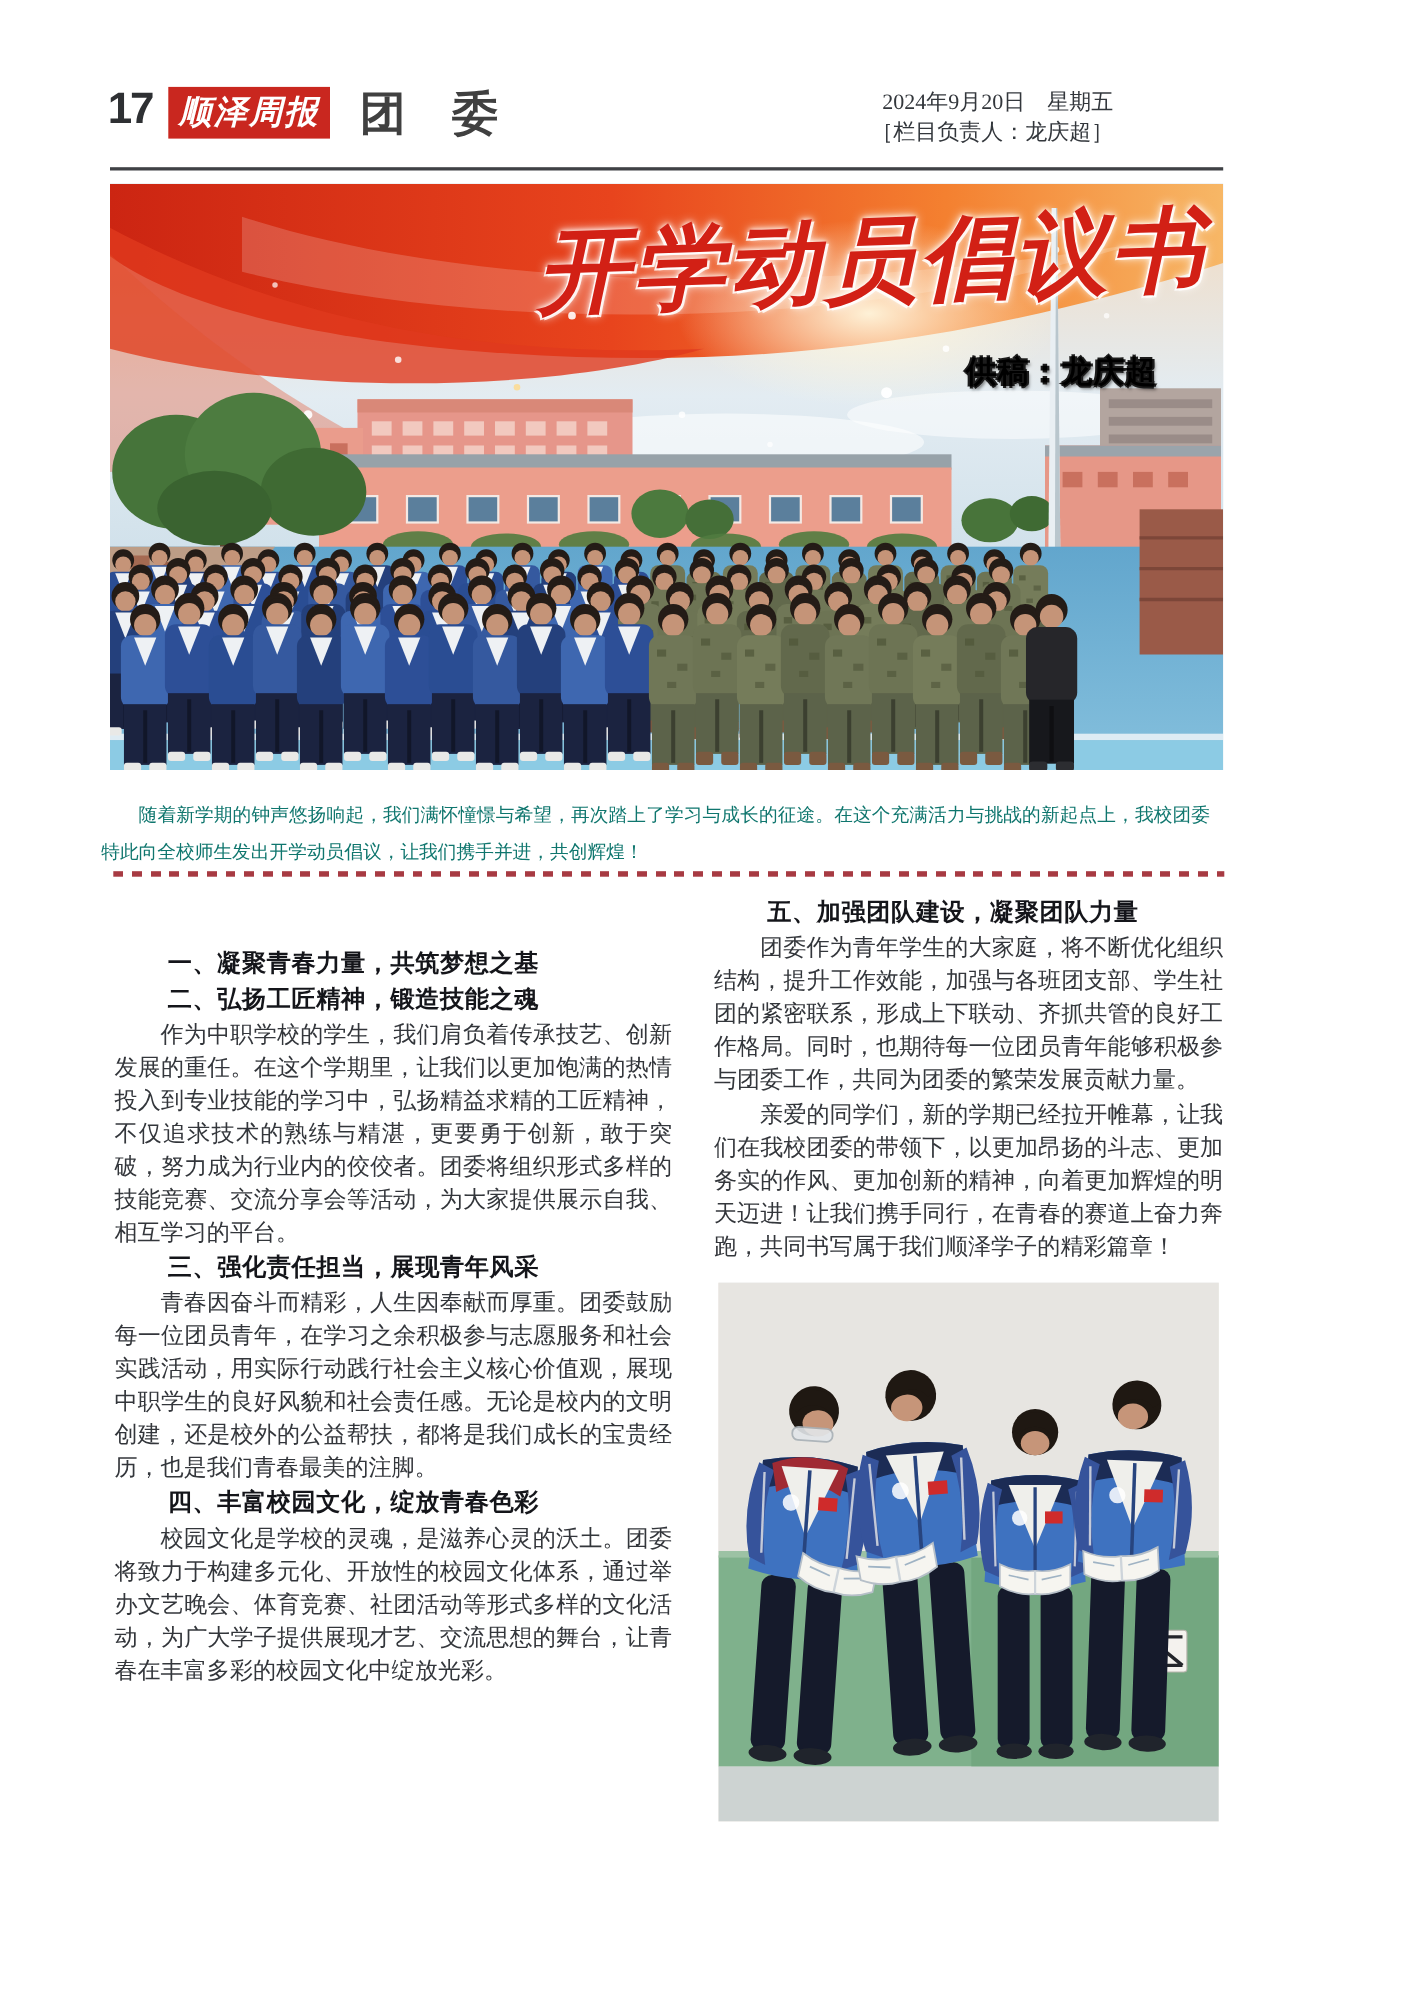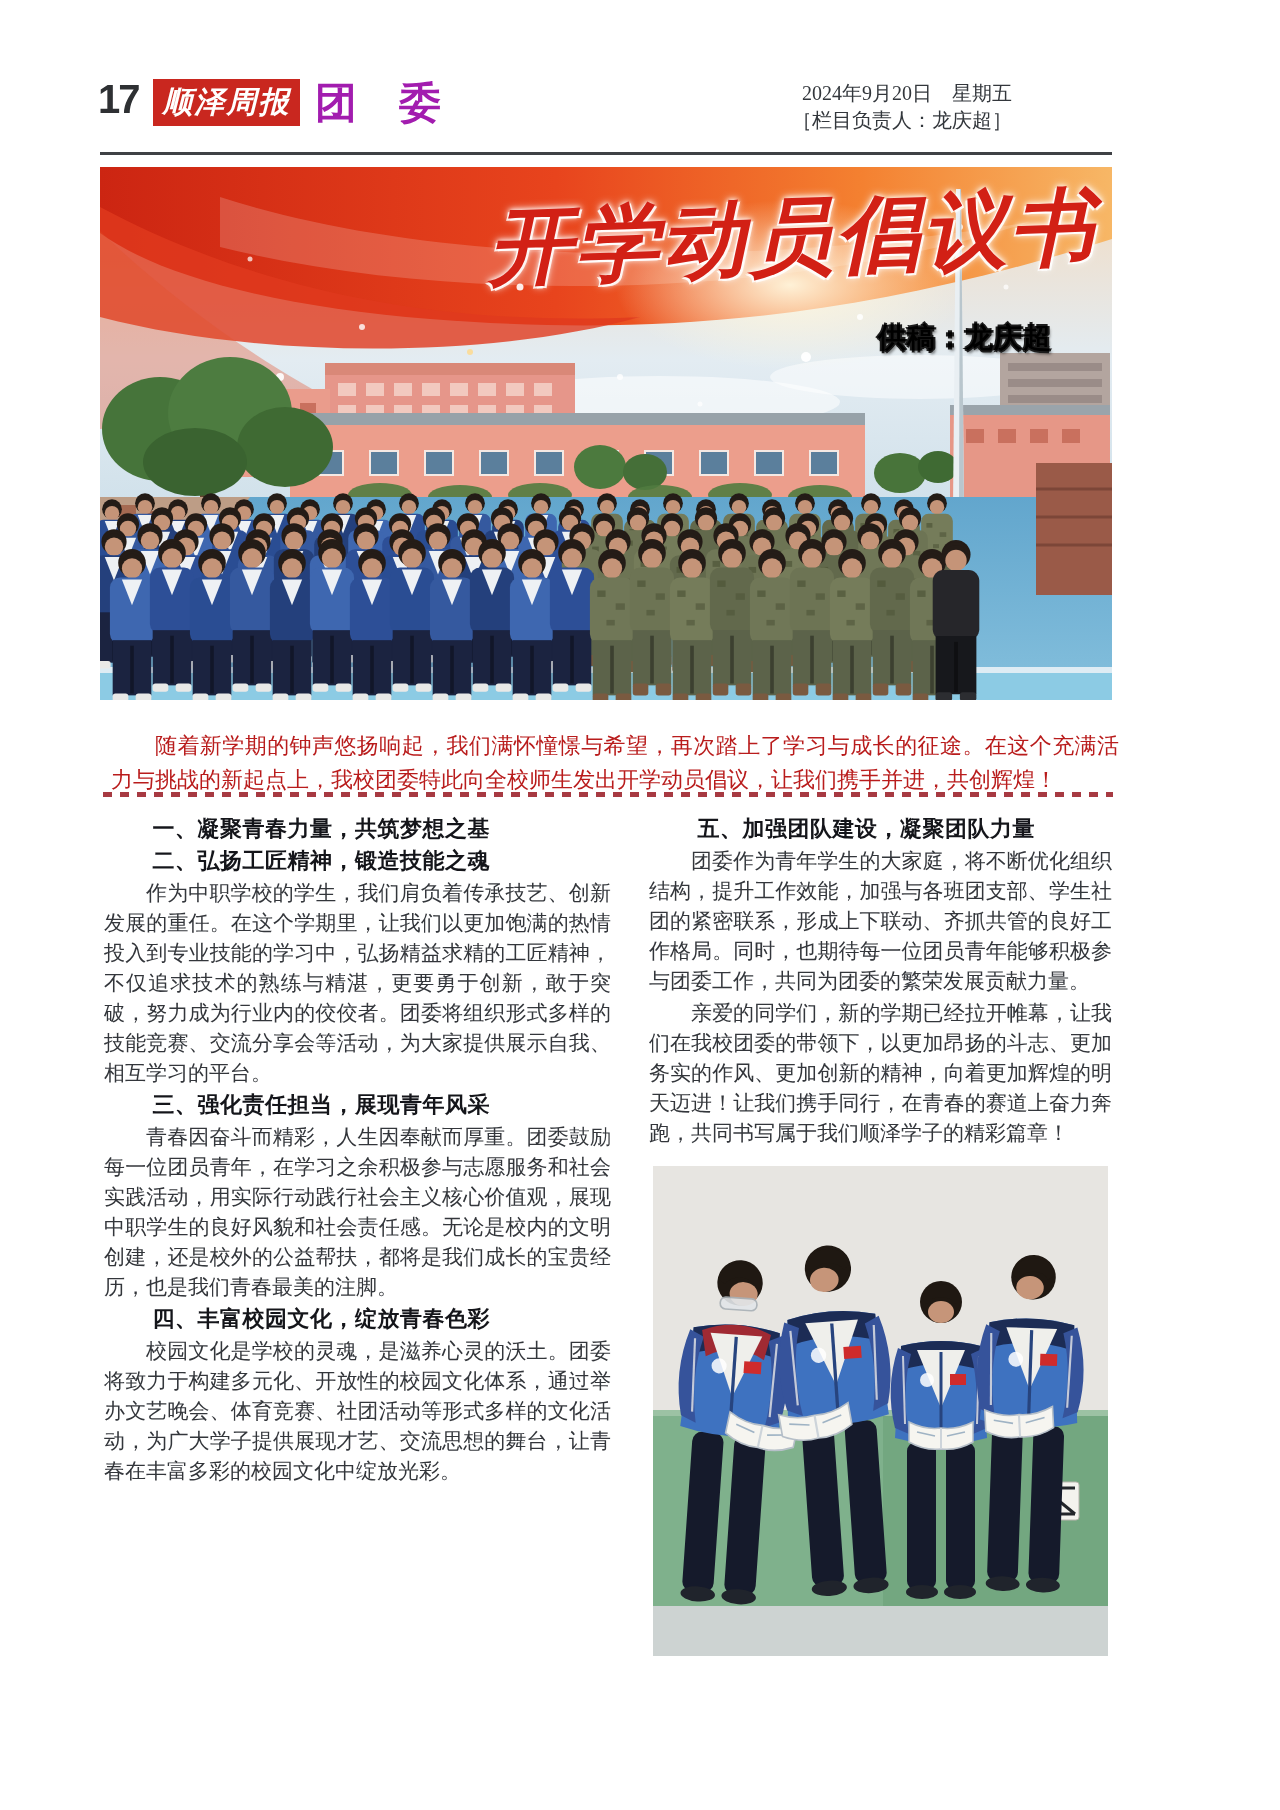--- a/index.html
+++ b/index.html
@@ -5,48 +5,48 @@
   html,body{margin:0;padding:0;background:#9a9a9a;}
   .page{position:relative;width:1280px;height:1810px;background:#ffffff;margin:0 auto;
         font-family:"Liberation Serif","DejaVu Serif",serif;overflow:hidden;}
 
   
   .page-num{position:absolute;left:98px;top:74px;font-family:"Liberation Sans",sans-serif;
             font-size:40px;font-weight:700;color:#2e3033;letter-spacing:-2px;line-height:50px;}
   .masthead-box{position:absolute;left:153px;top:79px;width:147px;height:47px;background:var(--brand-red);
             color:#fff;display:flex;align-items:center;justify-content:center;
             font-family:"DejaVu Serif",serif;font-style:italic;font-weight:700;font-size:30px;letter-spacing:2px;}
-  .section-title{position:absolute;left:315px;top:80px;font-family:"Liberation Sans",sans-serif;
-            font-size:42px;font-weight:700;color:#a21caf;line-height:46px;}
+  .section-title{position:absolute;left:327px;top:80px;font-family:"Liberation Sans",sans-serif;
+            font-size:42px;font-weight:700;color:#404040;line-height:46px;}
   .header-right{position:absolute;top:80px;right:268px;text-align:right;color:#33373c;
             font-size:20px;line-height:27px;font-family:"Liberation Serif",serif;}
   .header-rule{position:absolute;left:100px;top:152px;width:1012px;height:3px;background:#3f4145;}
 
   
   .hero{position:absolute;left:100px;top:167px;width:1012px;height:533px;overflow:hidden;background:#cfe0ea;}
   .hero svg{display:block;width:100%;height:100%;}
   .hero-title{position:absolute;left:368px;top:18px;width:648px;text-align:center;
       font-family:"DejaVu Serif",serif;font-style:italic;font-weight:700;font-size:84px;line-height:104px;
       color:var(--title-red);letter-spacing:3px;transform:rotate(-2deg);
       text-shadow:0 0 5px #fff,0 0 10px #fff,2px 2px 0 rgba(255,255,255,.85),-2px 2px 0 rgba(255,255,255,.85);}
   .hero-byline{position:absolute;top:152px;right:60px;font-family:"Liberation Sans",sans-serif;
       font-weight:700;font-size:28px;color:#000000;letter-spacing:1px;
       text-shadow:-2px 0 0 #1c1c1c,2px 0 0 #1c1c1c,0 -2px 0 #1c1c1c,0 2px 0 #1c1c1c,2px 3px 3px rgba(0,0,0,.55);}
 
   
-  .intro{position:absolute;left:111px;top:707px;width:1008px;font-size:22px;line-height:34px;
-         color:#b91c1c;text-align:justify;text-indent:2em;}
+  .intro{position:absolute;left:92px;top:707px;width:1008px;font-size:17px;line-height:34px;
+         color:#0f766e;text-align:justify;text-indent:2em;}
 
   
   .divider{position:absolute;left:103px;top:792px;width:1010px;height:5px;
            background:repeating-linear-gradient(90deg,var(--divider-red) 0 9px,transparent 9px 17px);}
 
   
   .columns{position:absolute;left:104px;top:814px;width:1008px;display:flex;gap:38px;}
-  .col-left{width:507px;}
+  .col-left{width:507px;margin-top:47px;}
   .col-right{width:463px;}
   .sec-head{font-family:"Liberation Sans",sans-serif;font-size:22px;font-weight:700;color:#14151a;
             margin:0 0 2px;line-height:30px;text-indent:2.2em;letter-spacing:.5px;}
   .sec-body{font-size:21px;line-height:30px;color:#33363b;text-align:justify;text-indent:2em;margin:0 0 2px;}
 
   .reading-photo{width:455px;height:490px;margin:18px 0 0 4px;background:#eceae6;overflow:hidden;}
   .reading-photo svg{display:block;width:100%;height:100%;}
 </style>
 </head>
 <body>

